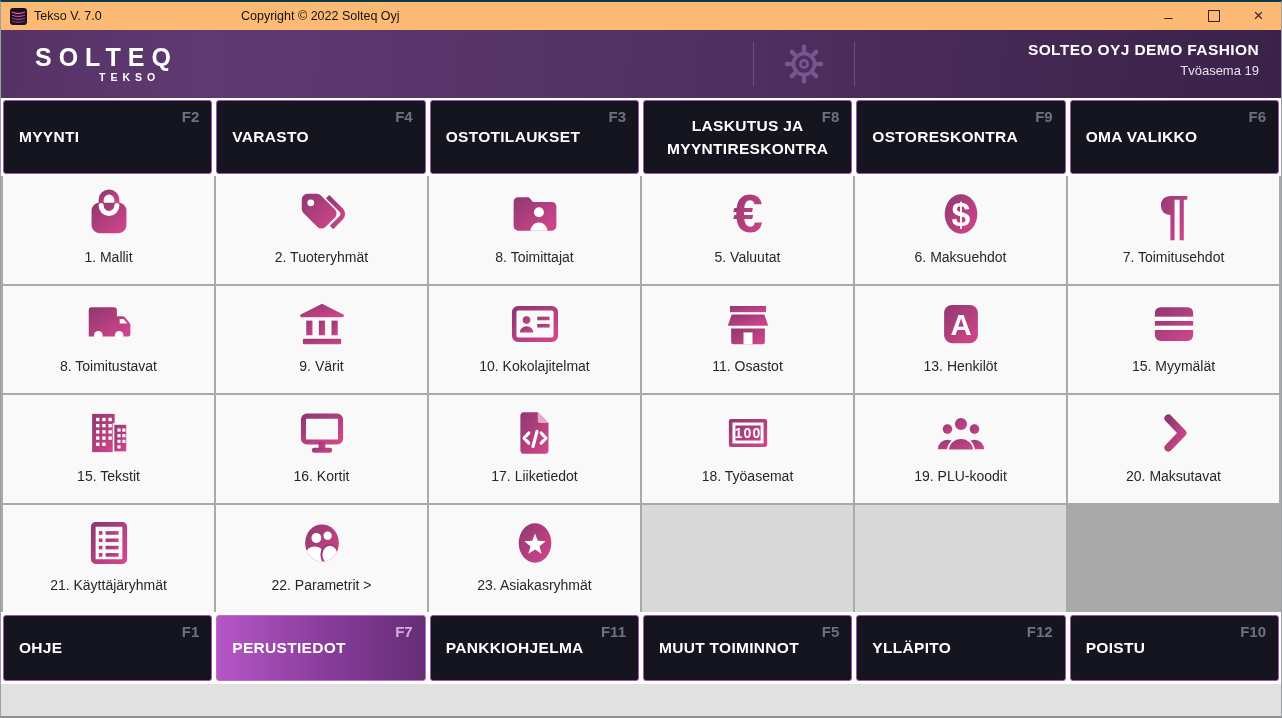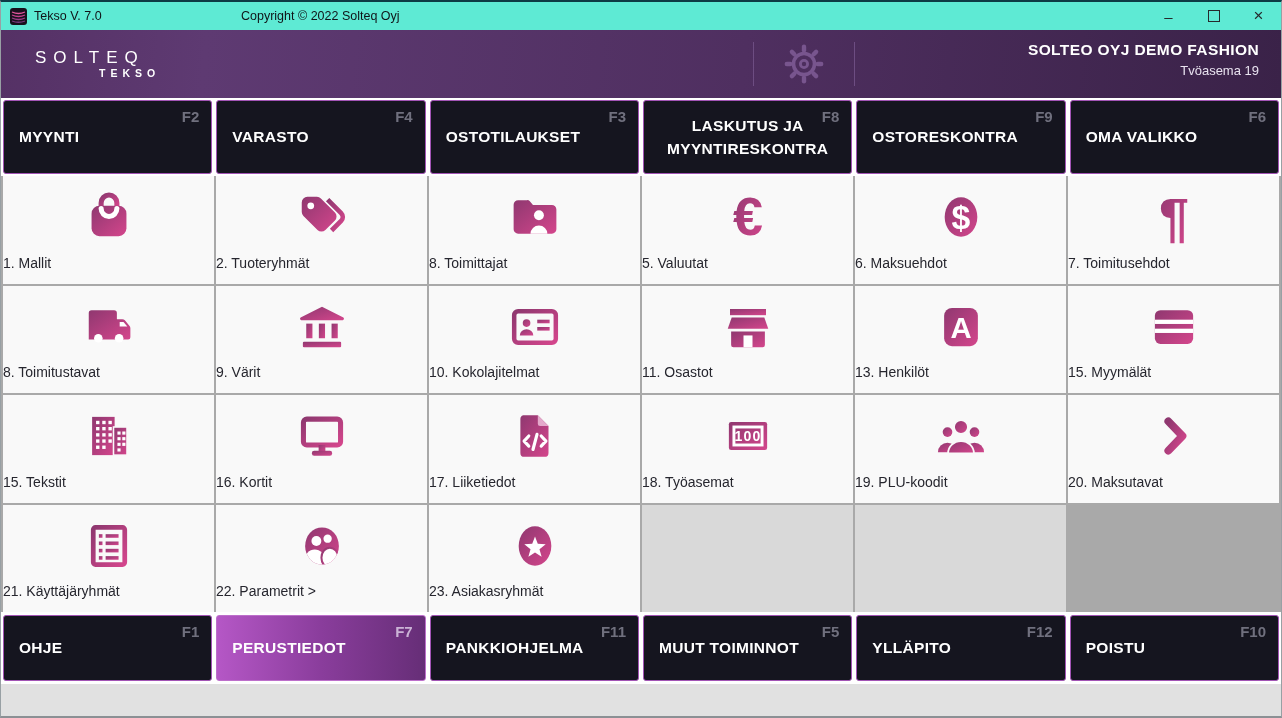--- a/index.html
+++ b/index.html
@@ -3,33 +3,33 @@
 <meta charset="utf-8">
 <style>
   html,body{margin:0;padding:0;background:#cfcfcf;font-family:"Liberation Sans",sans-serif;}
   .window{
     width:1282px;height:718px;box-sizing:border-box;position:relative;background:#fff;
     border-top:2px solid #0d3b45;border-left:1px solid #98a0a4;border-right:1px solid #98a0a4;
     border-bottom:2px solid #8b9094;overflow:hidden;
     display:flex;flex-direction:column;
   }
   
-  .titlebar{height:28px;flex:0 0 28px;display:flex;align-items:center;background:#5eead4;position:relative;}
+  .titlebar{height:28px;flex:0 0 28px;display:flex;align-items:center;background:#fdba74;position:relative;}
   .app-icon{margin-left:9px;width:17px;height:17px;flex:0 0 17px;}
   .app-title{margin-left:7px;font-size:12.5px;color:#101418;}
   .copyright{position:absolute;left:240px;top:0;height:100%;display:flex;align-items:center;font-size:12.5px;color:#101418;}
   .controls{margin-left:auto;display:flex;height:100%;}
   .ctrl{width:45px;height:100%;display:flex;align-items:center;justify-content:center;color:#26292c;font-size:15px;cursor:default;}
   .ctrl .maxbox{width:10px;height:10px;border:1.2px solid #26292c;display:block;}
   .ctrl.close{font-size:17px;}
   
   .header{height:68px;flex:0 0 68px;position:relative;display:flex;align-items:center;
     background:linear-gradient(95deg,var(--c-hdr1,#553165) 0%,#5e3a72 16%,#4f2f60 58%,var(--c-hdr2,#3a2248) 100%);}
   .logo{margin-left:34px;line-height:1;}
-  .logo-main{font-size:17px;font-weight:400;letter-spacing:7px;color:#fff;}
+  .logo-main{font-size:25px;font-weight:700;letter-spacing:7px;color:#fff;}
   .logo-sub{font-size:10.5px;font-weight:600;letter-spacing:5px;color:#fff;padding-left:64px;margin-top:2px;}
   .gear-group{position:absolute;left:752px;top:0;width:102px;height:100%;display:flex;align-items:center;justify-content:space-between;}
   .vline{width:1px;height:44px;background:#6d4d82;}
   .gear{opacity:.9;}
   .company-block{position:absolute;right:22px;top:11px;text-align:right;color:#fff;}
   .company{font-size:15.5px;font-weight:700;letter-spacing:.4px;}
   .workstation{font-size:13px;margin-top:4px;color:#e9e3f0;font-weight:400;}
   
   .menu-row{display:grid;grid-template-columns:repeat(6,1fr);gap:4px;background:#fff;padding:2px 2px;}
   .menu-row.top{height:78px;flex:0 0 78px;box-sizing:border-box;}
@@ -41,21 +41,21 @@
   .menu-btn.center .lbl{left:8px;right:8px;text-align:center;}
   .menu-btn .fkey{position:absolute;top:7px;right:12px;font-size:15px;font-weight:700;color:var(--c-fkey,#70707e);padding-left:48px;}
   .menu-btn.active{background:linear-gradient(90deg,var(--c-act1,#b557c6),#8a3d9c 50%,var(--c-act2,#662e77));border-color:#bd6fcb;}
   .menu-btn.active .fkey{color:#cbb3d6;}
   
   .grid{flex:1 1 auto;display:grid;grid-template-columns:repeat(6,1fr);grid-template-rows:repeat(4,1fr);
     gap:2px;background:var(--c-grid,#a9a9a9);padding:0 2px;}
   .tile{background:var(--c-tile,#f9f9f9);display:flex;flex-direction:column;align-items:stretch;cursor:pointer;}
   .tile.empty{background:var(--c-empty,#d9d9d9);cursor:default;}
   .tile .ico{flex:1;display:flex;align-items:center;justify-content:center;padding-top:4px;}
-  .tile .lbl{flex:0 0 auto;text-align:left;font-size:14px;color:#26262e;padding-bottom:13px;}
+  .tile .lbl{flex:0 0 auto;text-align:center;font-size:14px;color:#26262e;padding-bottom:19px;}
   
   .footer-strip{flex:0 0 32px;background:#e1e1e1;}
 </style>
 </head>
 <body>
 
 <svg width="0" height="0" style="position:absolute">
   <defs>
     <linearGradient id="icg" x1="0" y1="0" x2="1" y2="1">
       <stop id="icg-s1" offset="0" stop-color="#8f3870"></stop>

